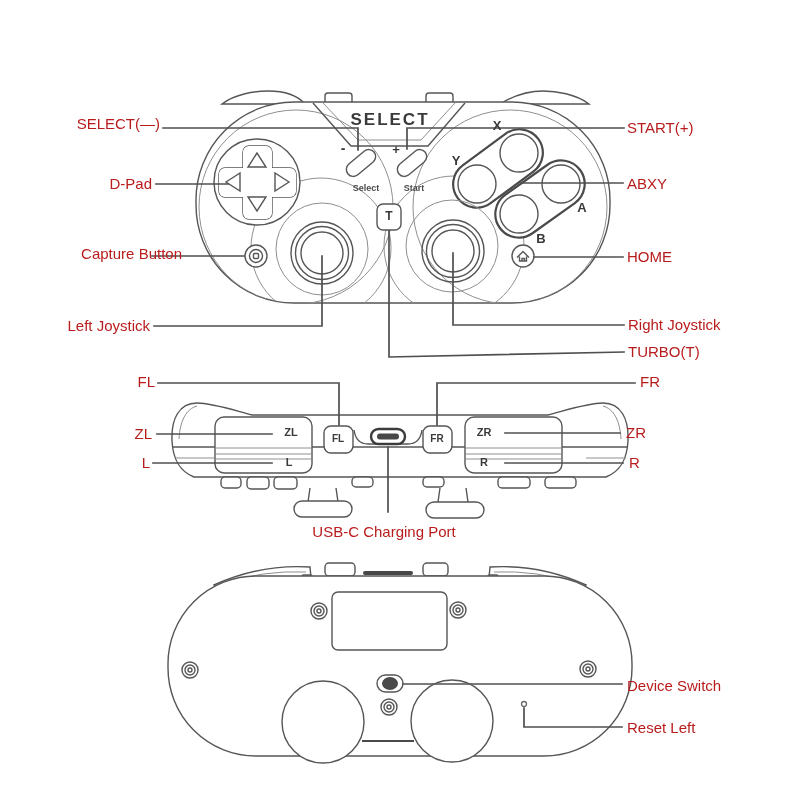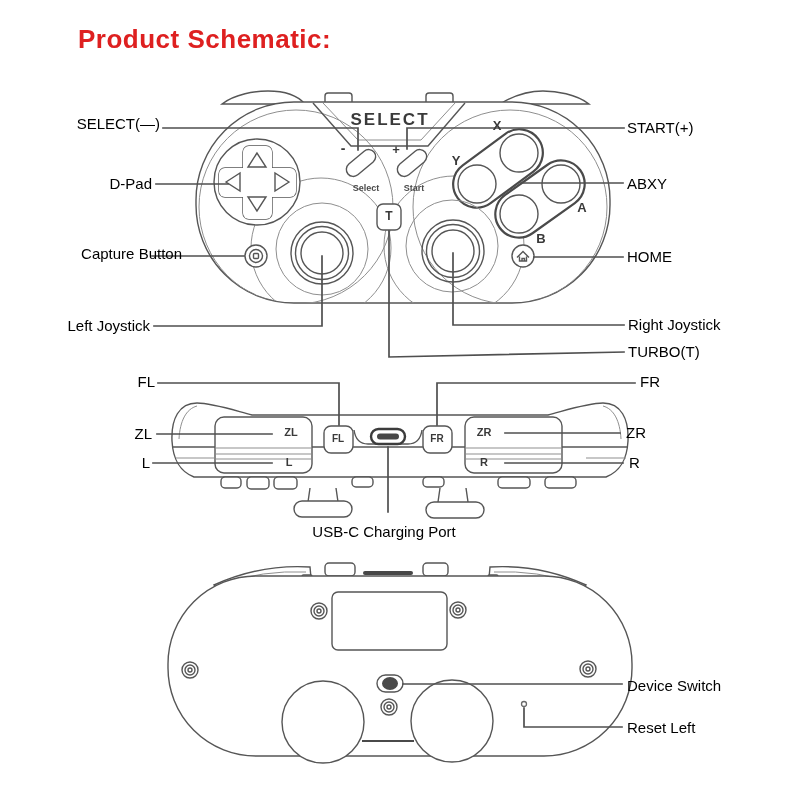--- a/index.html
+++ b/index.html
@@ -5,40 +5,39 @@
   html,body{margin:0;padding:0;background:#ffffff;}
   .canvas{
     position:relative;width:800px;height:800px;background:#ffffff;overflow:hidden;
     font-family:"Liberation Sans","DejaVu Sans",sans-serif;color:#3b3b3b;
   }
   .page-title{
     position:absolute;left:78px;top:24px;font-size:26px;font-weight:bold;
     color:#de2020;letter-spacing:.5px;
   }
   .callout{
-    position:absolute;font-size:15px;color:#000000;white-space:nowrap;line-height:16px;
+    position:absolute;font-size:15px;color:#b91c1c;white-space:nowrap;line-height:16px;
   }
   .r{text-align:right;}
   .mark{
     position:absolute;color:#3a3a3a;font-weight:bold;text-align:center;line-height:1;
     white-space:nowrap;
   }
   svg{position:absolute;left:0;top:0;}
   .ln{stroke:#4f4f4f;stroke-width:1.7;fill:none;stroke-linecap:square;}
   .o{stroke:#565656;stroke-width:1.4;fill:#ffffff;}
   .on{stroke:#565656;stroke-width:1.4;fill:none;}
   .thin{stroke:#8f8f8f;stroke-width:1;fill:none;}
   .bold{stroke:#4a4a4a;stroke-width:2.2;fill:#ffffff;}
 </style>
 </head>
 <body>
 
 <div class="canvas">
 
-  <div class="page-title">Product Schematic:</div>
 
   <svg width="800" height="800" viewBox="0 0 800 800">
     <defs>
       <clipPath id="frontBodyClip">
           <rect x="196" y="102" width="414" height="201" rx="98" ry="98"></rect>
         </clipPath>
     </defs>
 
     <g>
 

